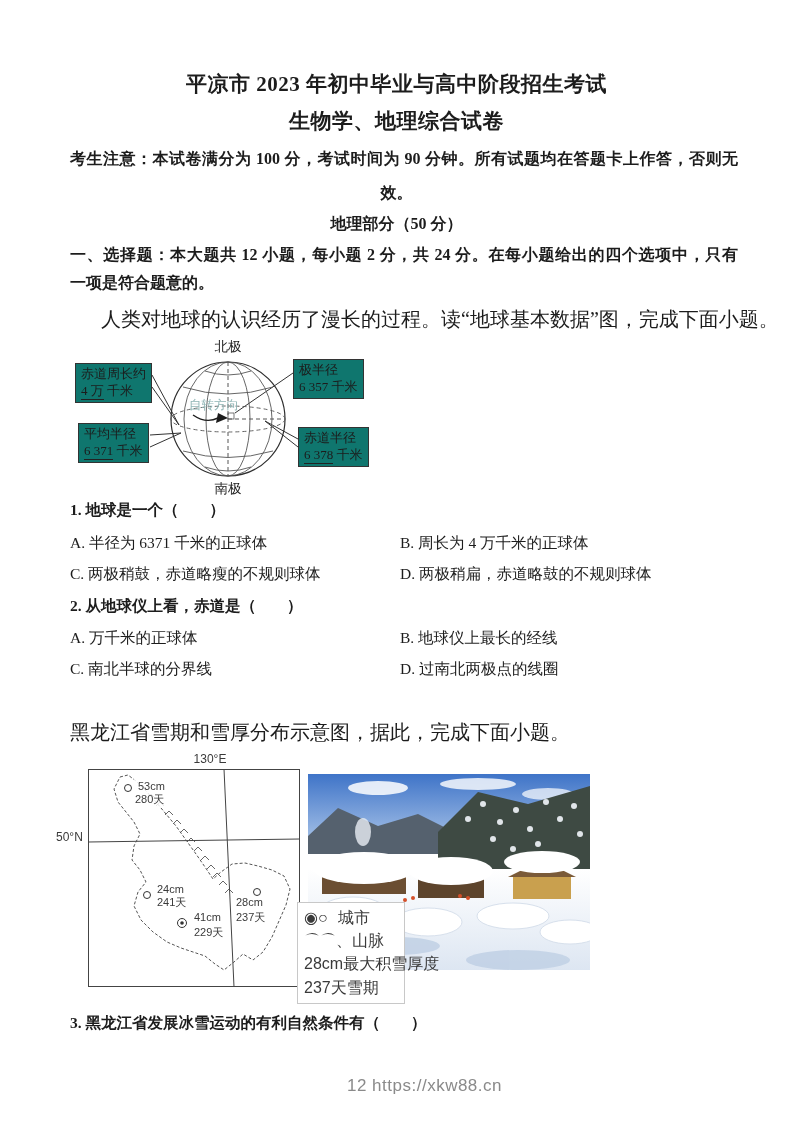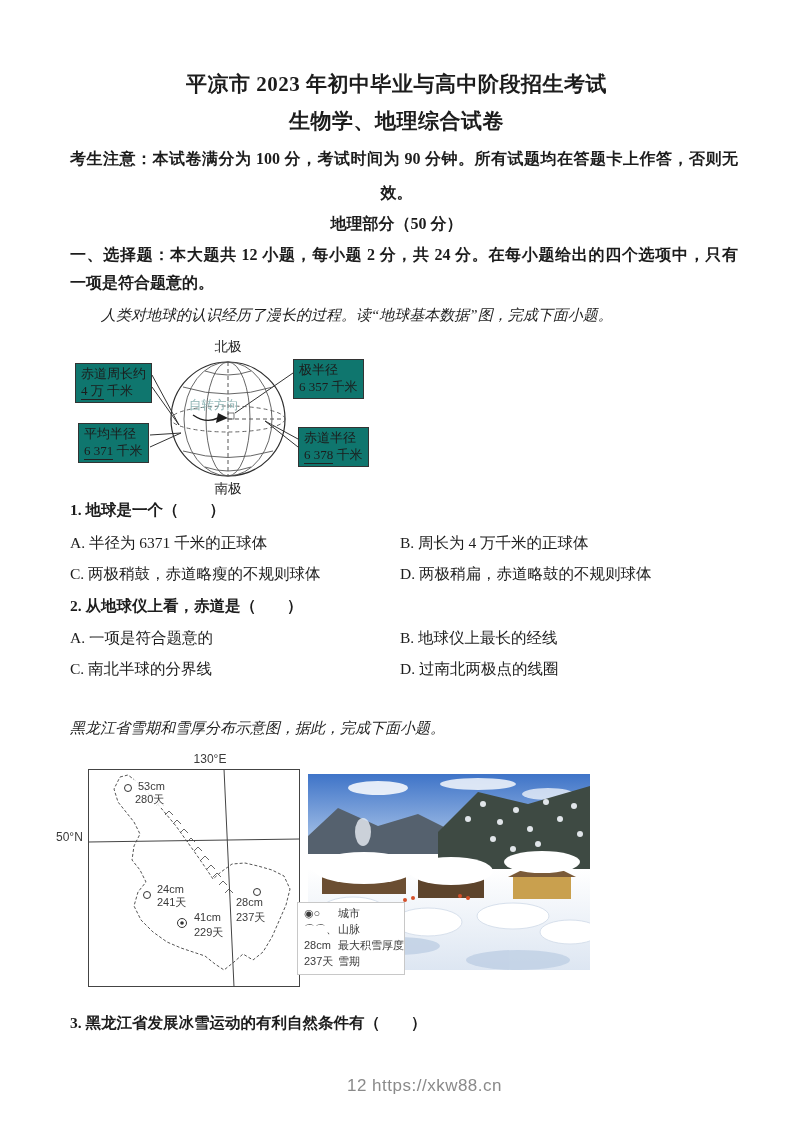--- a/index.html
+++ b/index.html
@@ -3,34 +3,34 @@
 <meta charset="utf-8">
 <style>
   html,body{margin:0;padding:0;background:#e8e8e8;}
   .page{position:relative;width:793px;height:1122px;margin:0 auto;background:#ffffff;
         font-family:"Liberation Serif",serif;color:#1c1c1c;overflow:hidden;}
   .abs{position:absolute;}
   .center{left:0;width:793px;text-align:center;}
   .title{font-size:21px;font-weight:bold;letter-spacing:0.5px;}
   .bold16{font-size:16px;font-weight:bold;}
   .just{left:70px;width:668px;text-align:justify;text-align-last:justify;}
-  .kai{font-size:15px;font-style:italic;}
+  .kai{font-size:20px;}
   .stem{font-size:15.5px;font-weight:bold;}
   .opt{position:absolute;font-size:15.5px;white-space:nowrap;}
   .optL{left:70px;} .optR{left:400px;}
   
   .fig1{left:65px;top:337px;width:350px;height:162px;}
   .ebox{position:absolute;border:1px solid #333;background:#0f766e;padding:2px 5px;
         font-size:13px;line-height:1.3;white-space:nowrap;}
   .u{border-bottom:1.5px solid #222;padding-bottom:1px;}
   
   .maplabel{font-family:"Liberation Sans",sans-serif;font-size:12px;color:#3a3a3a;}
   .legend{left:297px;top:902px;width:96px;background:#fff;border:1px solid #c8c8c8;
           padding:3px 4px 4px 6px;font-family:"Liberation Sans",sans-serif;
-          font-size:11px;color:#3a3a3a;line-height:1.45;}
+          font-size:16px;color:#3a3a3a;line-height:1.45;}
   .legend .row{white-space:nowrap;}
   .legend .sym{display:inline-block;min-width:34px;}
   .footer{font-family:"Liberation Sans",sans-serif;font-size:17px;color:#8a8a8a;letter-spacing:0.5px;padding-left:28px;}
   svg text{font-family:"Liberation Sans",sans-serif;}
   svg .ser{font-family:"Liberation Serif",serif;}
 </style>
 </head>
 <body>
 
 <div class="page">
@@ -91,21 +91,21 @@
     </div>
   </div>
 
   <div class="abs stem" style="top:500px;left:70px">1. 地球是一个（　　）</div>
   <span class="opt optL" style="top:533px">A. 半径为 6371 千米的正球体</span>
   <span class="opt optR" style="top:533px">B. 周长为 4 万千米的正球体</span>
   <span class="opt optL" style="top:564px">C. 两极稍鼓，赤道略瘦的不规则球体</span>
   <span class="opt optR" style="top:564px">D. 两极稍扁，赤道略鼓的不规则球体</span>
 
   <div class="abs stem" style="top:596px;left:70px">2. 从地球仪上看，赤道是（　　）</div>
-  <span class="opt optL" style="top:628px">A. 一项是符合题意的</span>
+  <span class="opt optL" style="top:628px">A. 万千米的正球体</span>
   <span class="opt optR" style="top:628px">B. 地球仪上最长的经线</span>
   <span class="opt optL" style="top:659px">C. 南北半球的分界线</span>
   <span class="opt optR" style="top:659px">D. 过南北两极点的线圈</span>
 
   <div class="abs kai" style="top:719px;left:70px">黑龙江省雪期和雪厚分布示意图，据此，完成下面小题。</div>
 
   <div class="abs maplabel" style="top:752px;left:150px;width:120px;text-align:center">130°E</div>
   <div class="abs maplabel" style="top:830px;left:56px;width:28px;text-align:left">50°N</div>
 
   <svg class="abs" style="left:88px;top:769px" width="212" height="218" viewBox="0 0 212 218">

